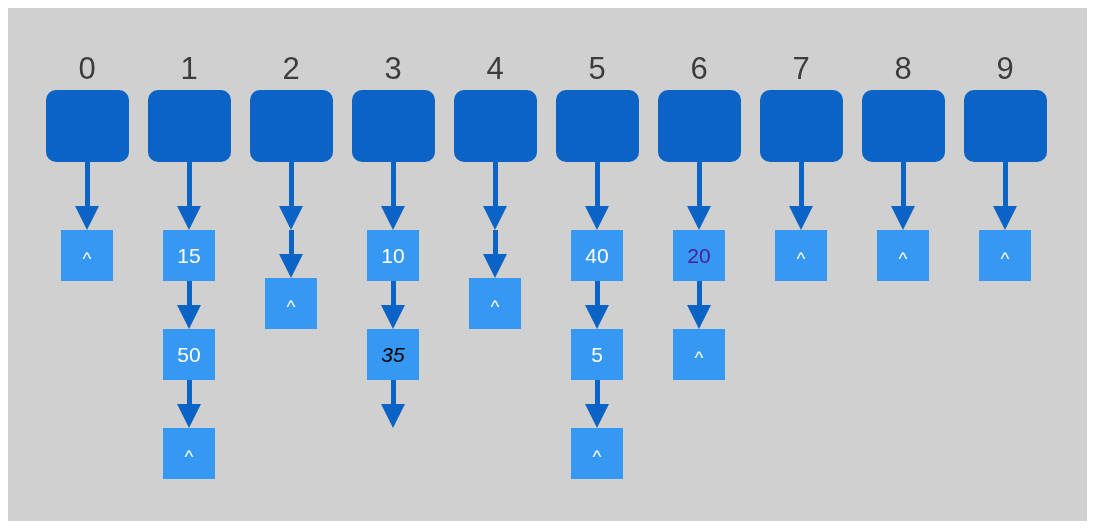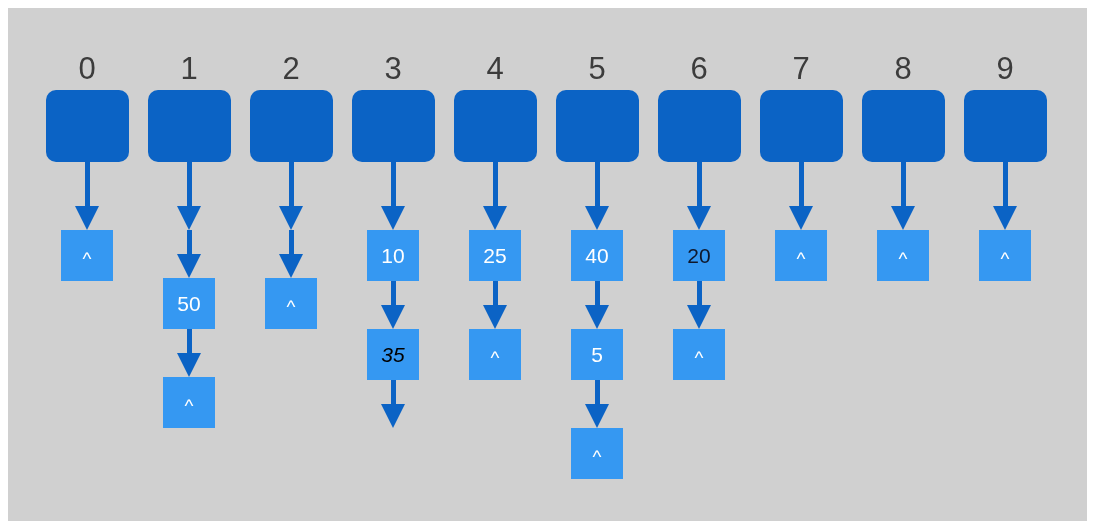--- a/index.html
+++ b/index.html
@@ -100,20 +100,23 @@
             <span class="val caret">^</span>
           </div>
         </div>
         <div class="col">
           <div class="bucket-label" style="color: rgb(60, 60, 60);">1</div>
           <div class="bucket-square"></div>
           <div class="arrow first">
             <div class="shaft"></div>
             <div class="head"></div>
           </div>
+          <div class="node" style="color: rgb(255, 255, 255);">
+            <span class="val">15</span>
+          </div>
           <div class="arrow next">
             <div class="shaft"></div>
             <div class="head"></div>
           </div>
           <div class="node" style="color: rgb(255, 255, 255);">
             <span class="val">50</span>
           </div>
           <div class="arrow next">
             <div class="shaft"></div>
             <div class="head"></div>
@@ -159,23 +162,20 @@
             <div class="head"></div>
           </div>
         </div>
         <div class="col">
           <div class="bucket-label" style="color: rgb(60, 60, 60);">4</div>
           <div class="bucket-square"></div>
           <div class="arrow first">
             <div class="shaft"></div>
             <div class="head"></div>
           </div>
-          <div class="node" style="color: rgb(255, 255, 255);">
-            <span class="val">25</span>
-          </div>
           <div class="arrow next">
             <div class="shaft"></div>
             <div class="head"></div>
           </div>
           <div class="node" style="color: rgb(255, 255, 255);">
             <span class="val caret">^</span>
           </div>
         </div>
         <div class="col">
           <div class="bucket-label" style="color: rgb(60, 60, 60);">5</div>
@@ -202,21 +202,21 @@
             <span class="val caret">^</span>
           </div>
         </div>
         <div class="col">
           <div class="bucket-label" style="color: rgb(60, 60, 60);">6</div>
           <div class="bucket-square"></div>
           <div class="arrow first">
             <div class="shaft"></div>
             <div class="head"></div>
           </div>
-          <div class="node" style="color: #0f172a;">
+          <div class="node" style="color: #4c1d95;">
             <span class="val">20</span>
           </div>
           <div class="arrow next">
             <div class="shaft"></div>
             <div class="head"></div>
           </div>
           <div class="node" style="color: rgb(255, 255, 255);">
             <span class="val caret">^</span>
           </div>
         </div>

